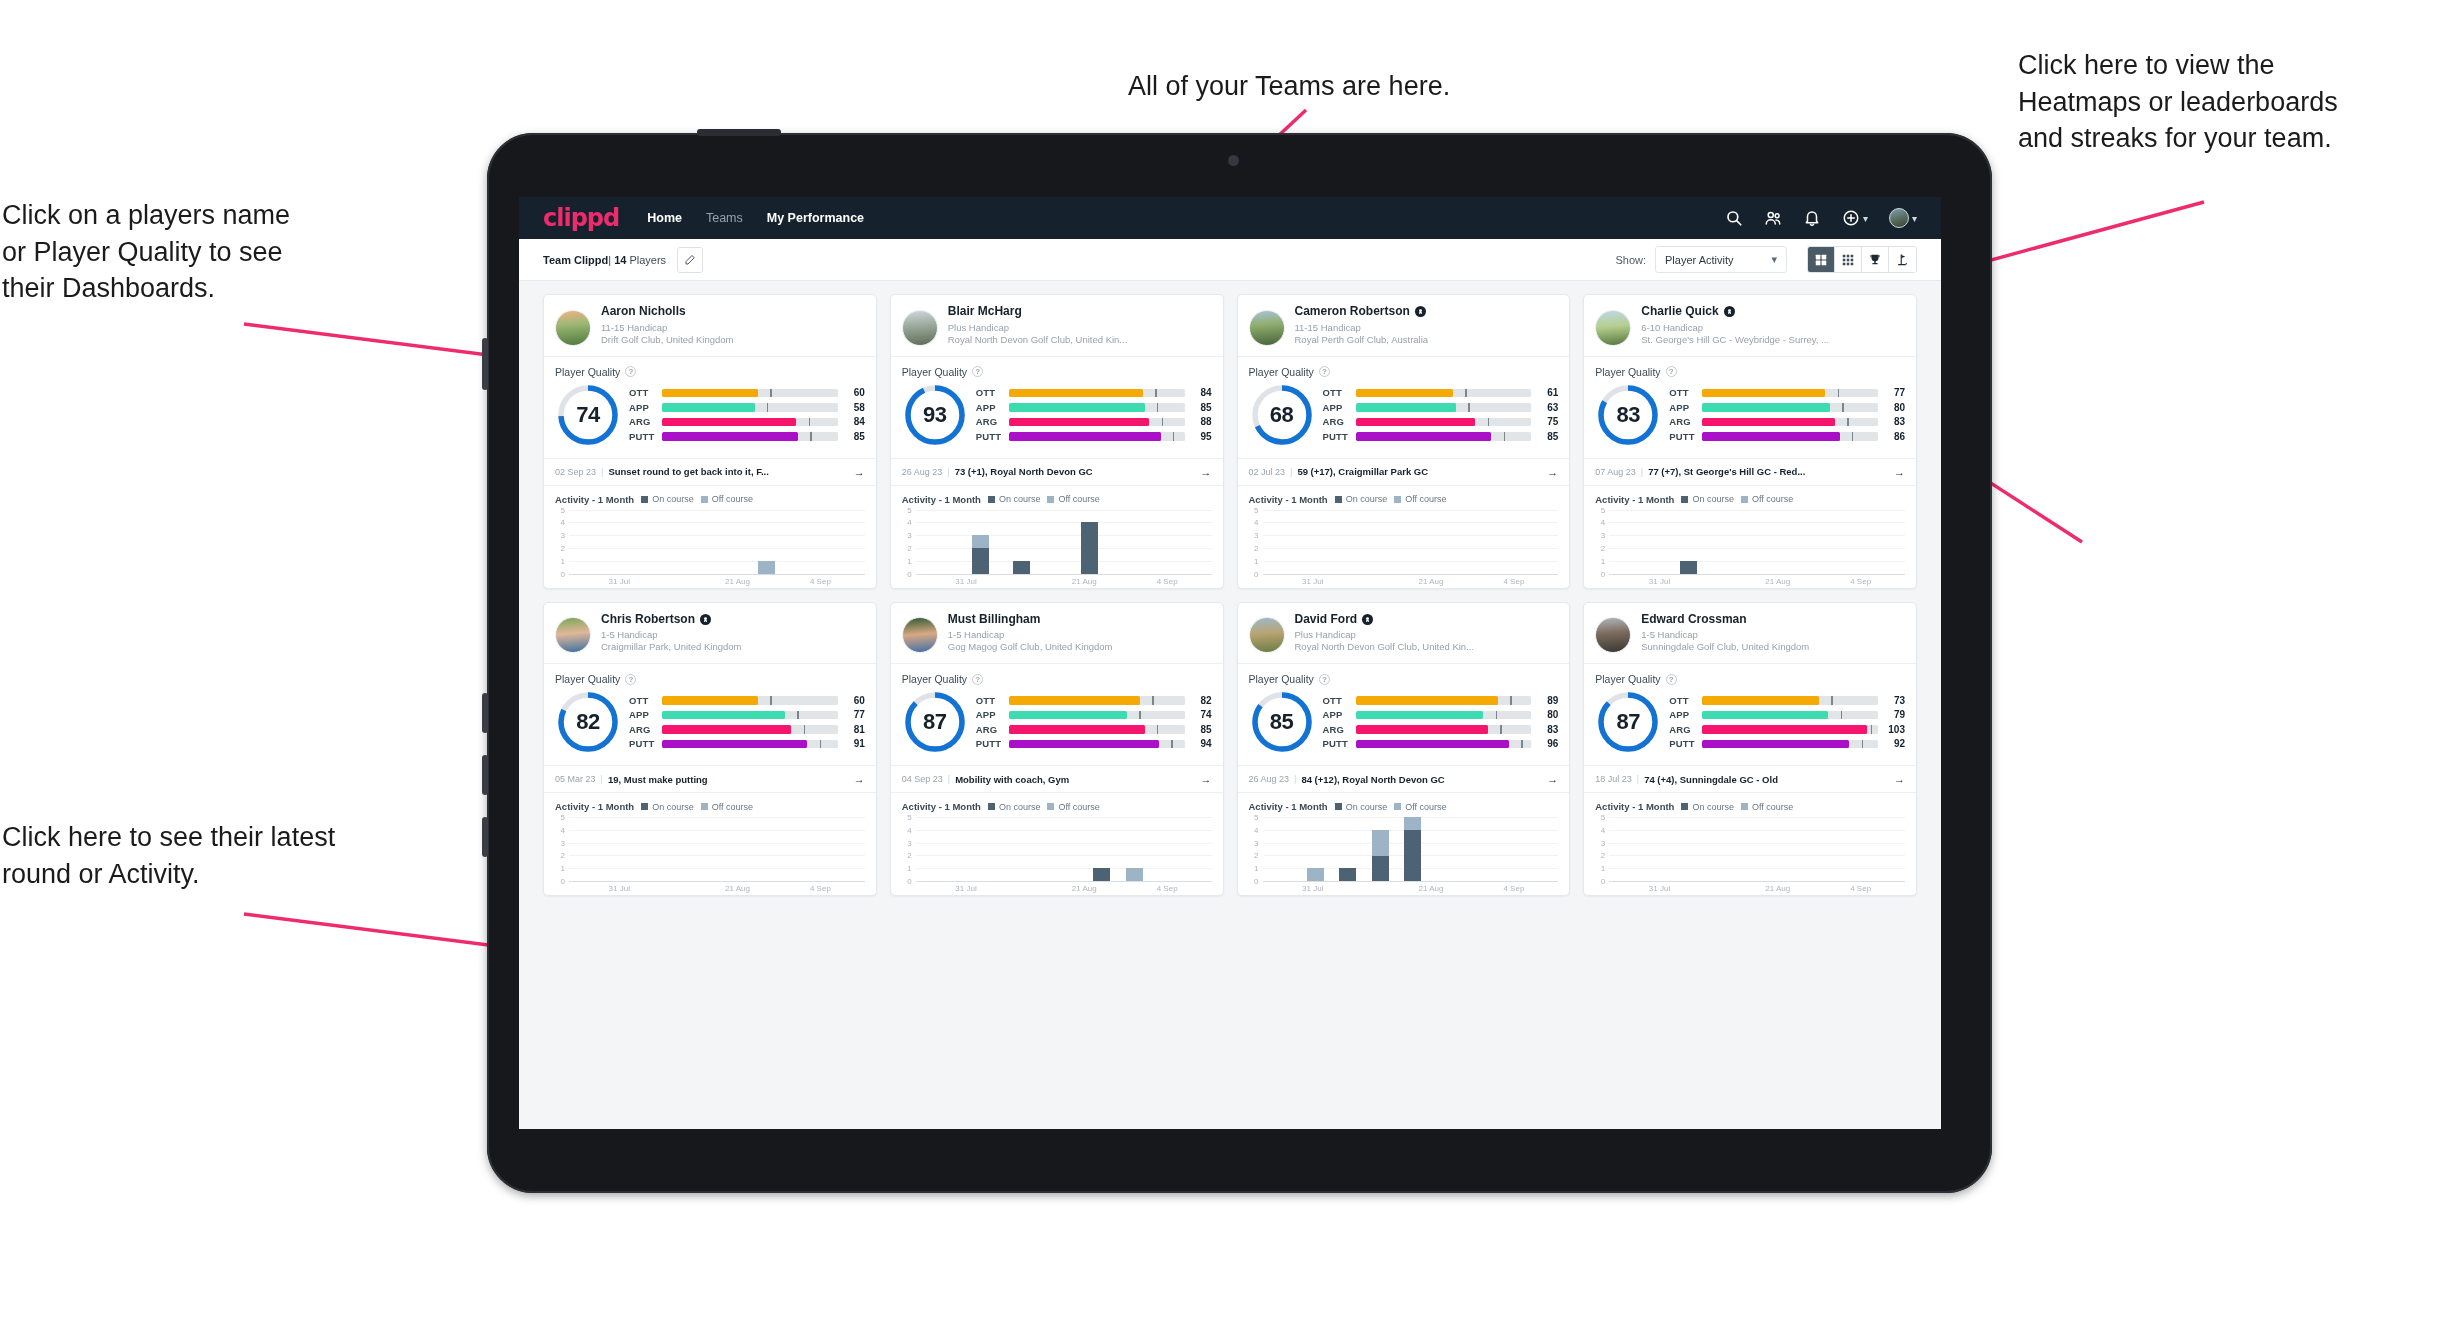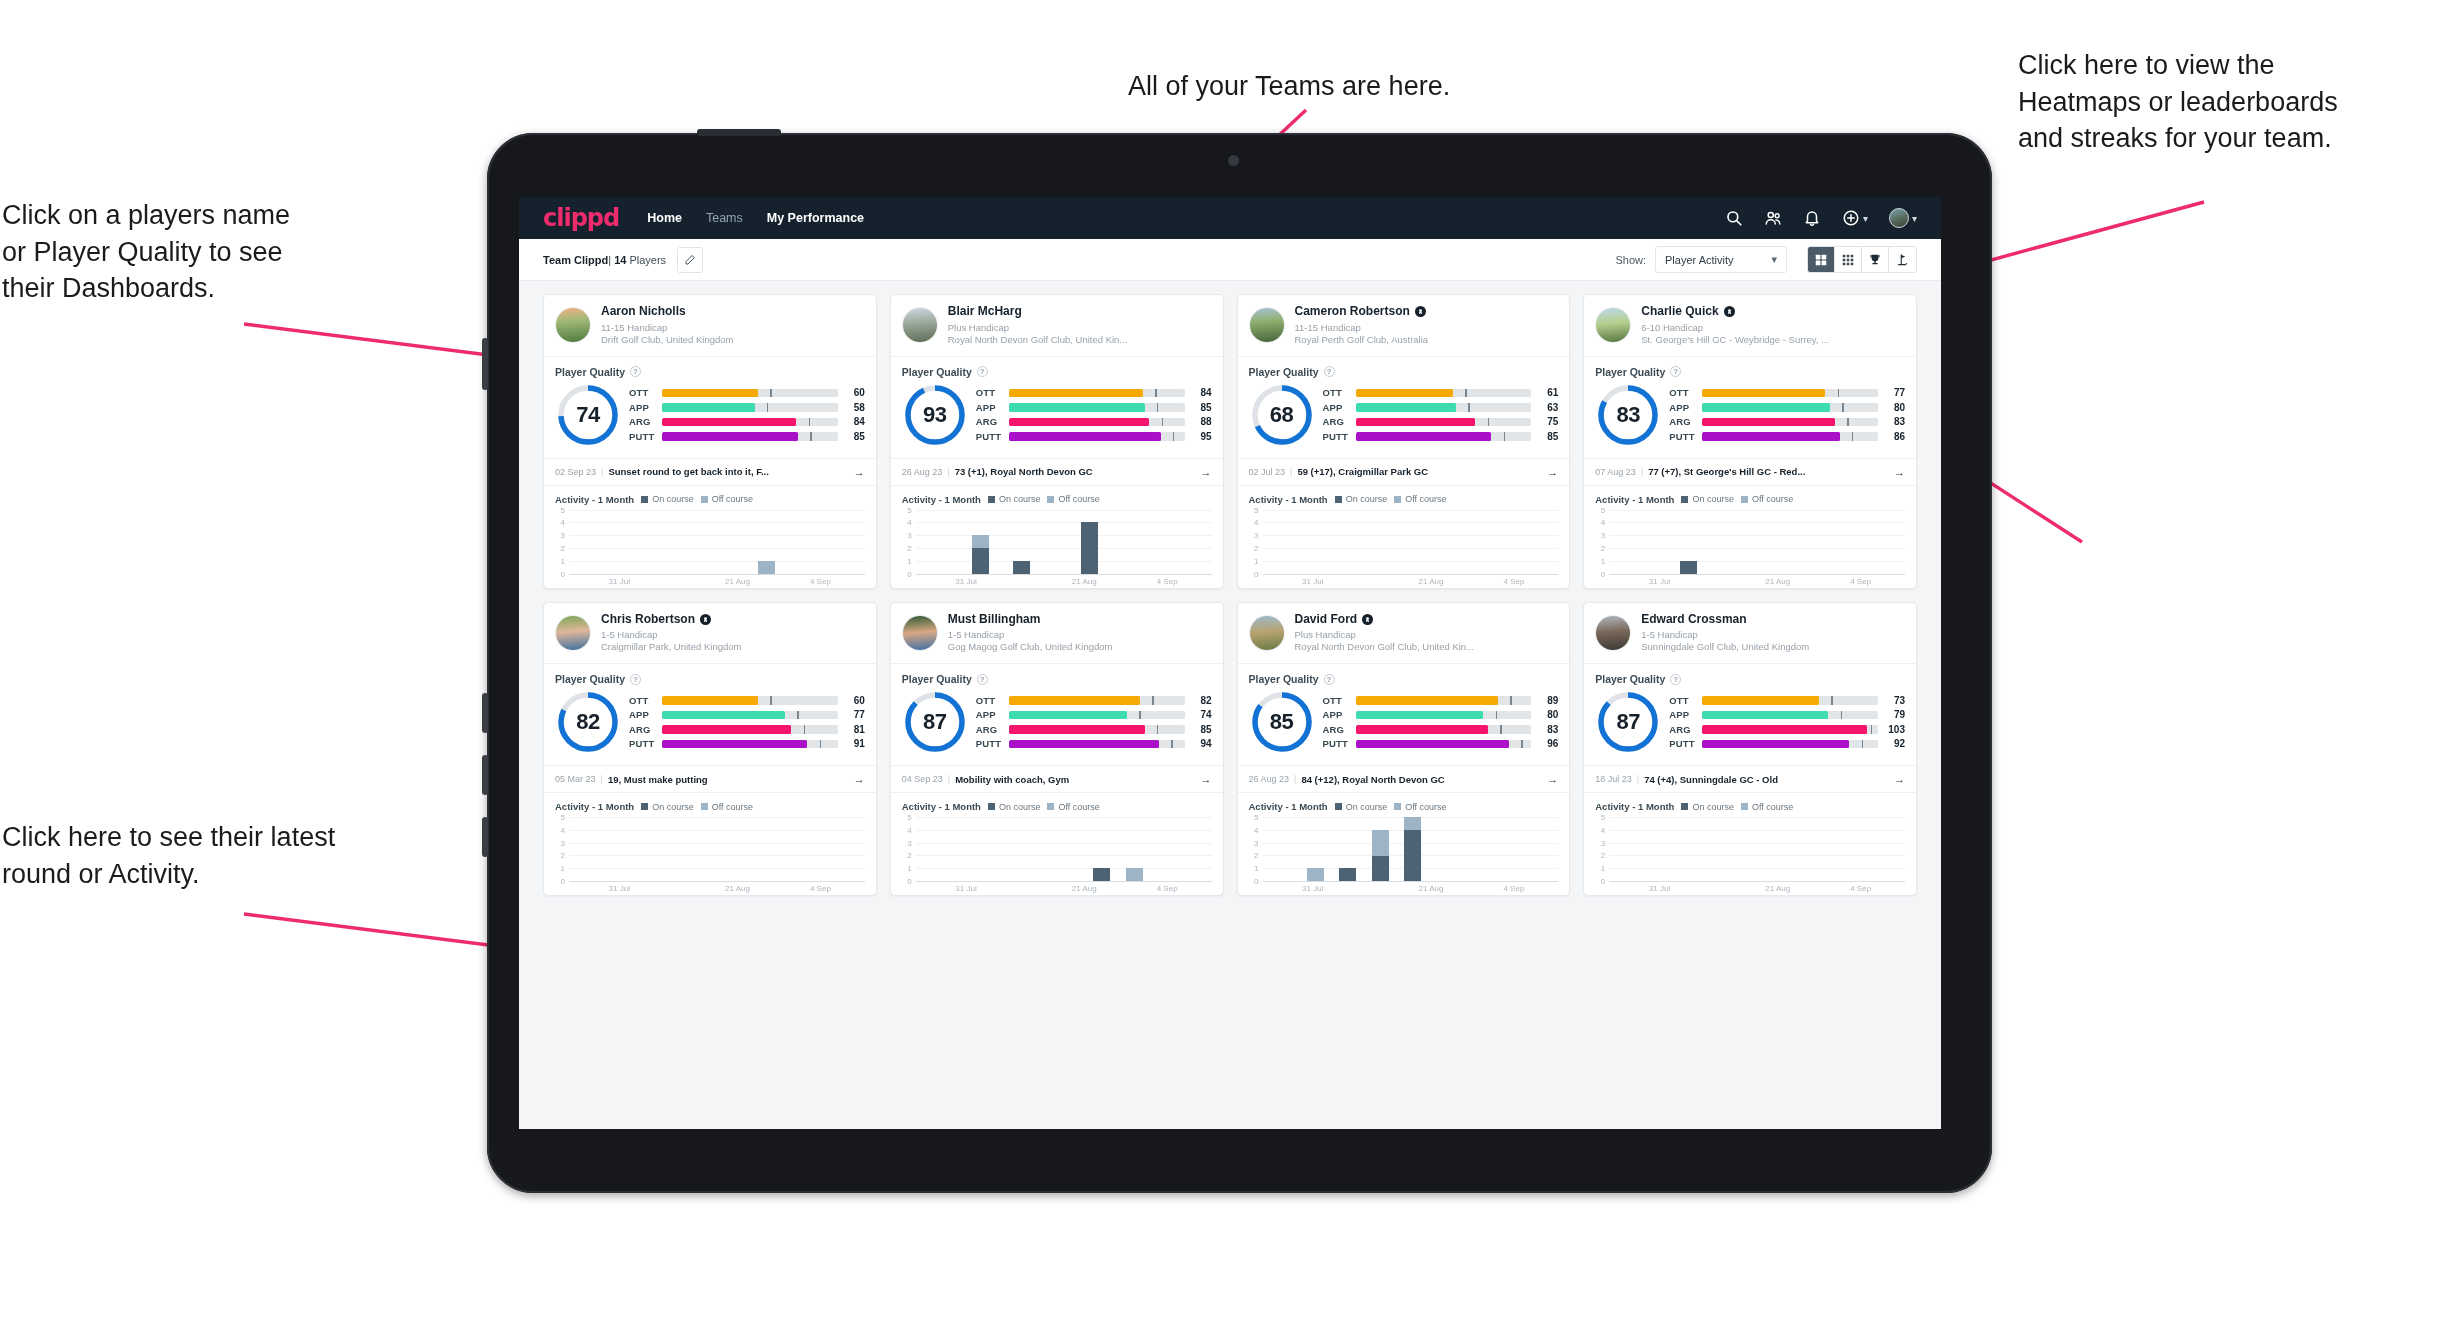--- a/index.html
+++ b/index.html
@@ -98,35 +98,35 @@
   .vbtn:last-child{border-right:none;}
   .vbtn.on { background:#4a5a66; }
   .vbtn svg { width:14px; height:14px;}
 
   
   #grid { padding:13px 24px 0 24px; display:grid; grid-template-columns:repeat(4,1fr);
       gap:13px; }
   .card { background:#fff; border:1px solid #e6e9ec; border-radius:5px;
       box-shadow:0 1px 2px rgba(16,24,40,.05); overflow:hidden; }
 
-  .card-head { display:flex; gap:10px; padding:10px 11px 10px 11px; align-items:center;}
+  .card-head { display:flex; gap:10px; padding:10px 11px 10px 11px; align-items:flex-end;}
   .pavatar { width:36px; height:36px; border-radius:50%; flex:none; border:1.5px solid #eceff1;}
   .pname { font-size:12px; font-weight:700; color:#16212b; display:flex; align-items:center; gap:5px;
            line-height:1.15; }
   .vbadge { width:11px; height:11px; border-radius:50%; background:#16212b; flex:none;
             display:flex; align-items:center; justify-content:center;}
   .vbadge svg{width:7px;height:7px;}
   .phcap { font-size:9.5px; color:#97a1aa; margin-top:3px; line-height:1.25;}
   .pclub { font-size:9.5px; color:#97a1aa; line-height:1.25; white-space:nowrap; overflow:hidden;
            text-overflow:ellipsis; max-width:206px;}
 
   .divider { height:1px; background:#edf0f2; }
 
   .pq-head { display:flex; align-items:center; gap:5px; padding:9px 11px 4px 11px;}
-  .pq-title { font-size:10.5px; color:#3c4a54; font-weight:700;text-align:right;}
+  .pq-title { font-size:10.5px; color:#3c4a54; font-weight:400;text-align:right;}
   .qmark { width:11px; height:11px; border-radius:50%; border:1px solid #c3cbd2; color:#9aa4ac;
        font-size:8px; display:flex; align-items:center; justify-content:center; font-weight:700;}
 
   .pq-body { display:flex; align-items:center; padding:0 11px 10px 11px; gap:8px;}
   .ring { width:66px; height:66px; flex:none; position:relative;}
   .ring svg { width:66px; height:66px; display:block; transform:rotate(-90deg);}
   .ring .val { position:absolute; inset:0; display:flex; align-items:center; justify-content:center;
       font-size:22px; font-weight:700; color:#16212b; letter-spacing:-.5px;}
   .bars { flex:1; display:flex; flex-direction:column; gap:3.5px; }
   .brow { display:flex; align-items:center; gap:6px; }

